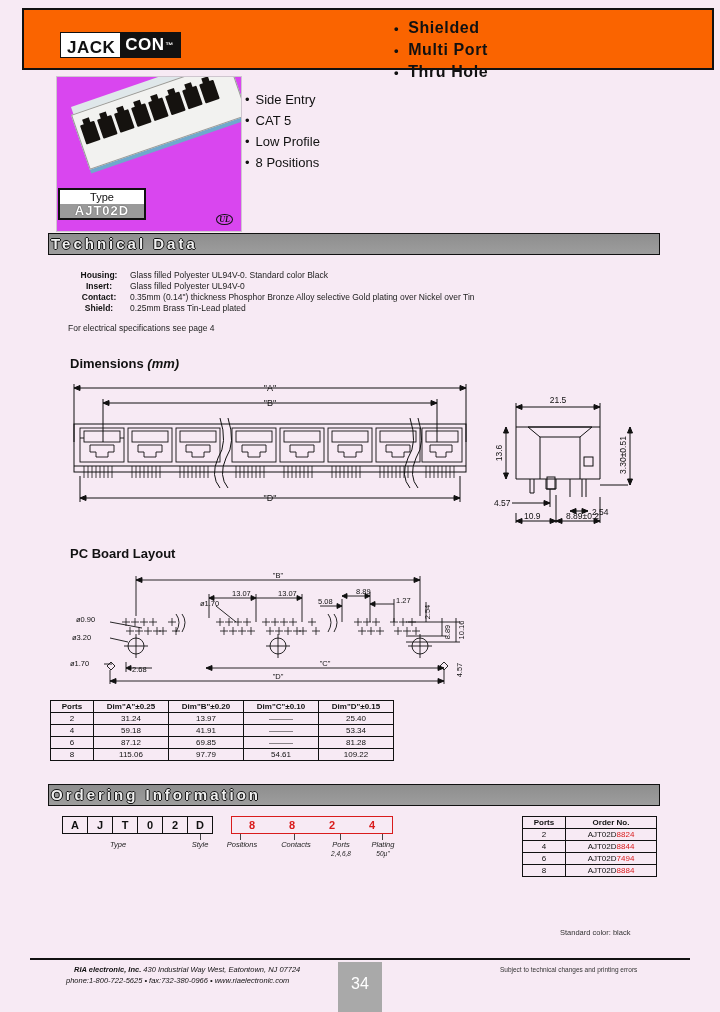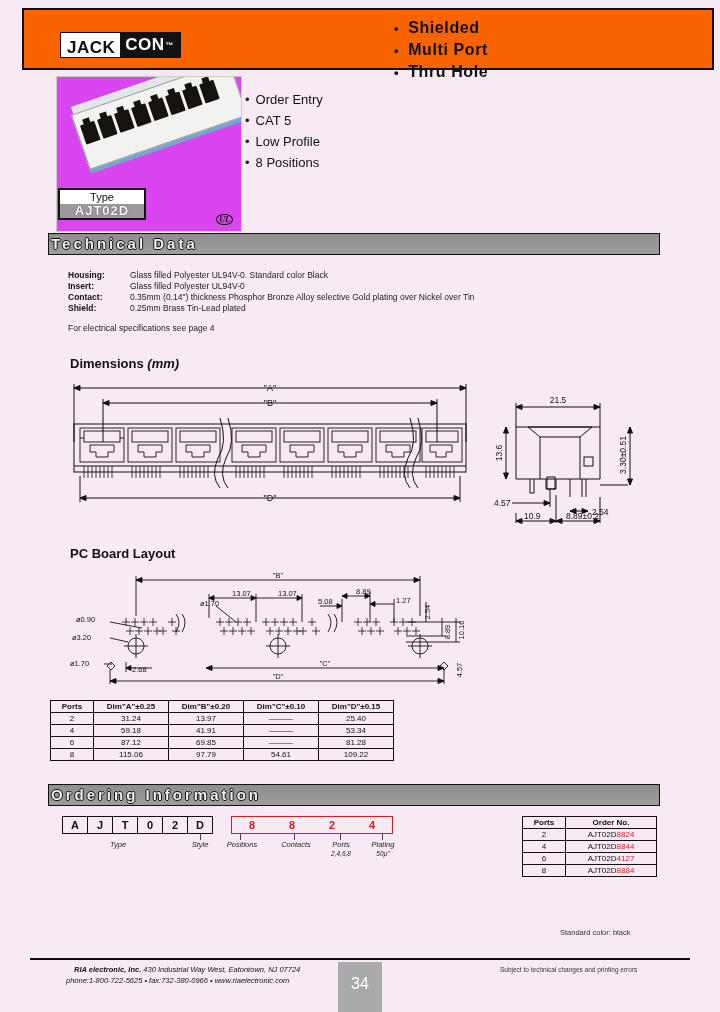--- a/index.html
+++ b/index.html
@@ -86,21 +86,21 @@
     font-size:15px;font-weight:bold;color:#efefef;letter-spacing:3px;
     line-height:20px;padding-left:2px;
     text-shadow:-1px 0 #111,1px 0 #111,0 -1px #111,0 1px #111;
   }
   #band-tech{left:48px;top:233px;width:612px;}
   #band-order{left:48px;top:784px;width:612px;}
 
   
   .tech-rows{position:absolute;left:68px;top:270px;width:580px;font-size:8.5px;}
   .tech-row{display:flex;line-height:11px;}
-  .tech-key{width:62px;font-weight:bold;color:#111;}
+  .tech-key{width:62px;font-weight:bold;color:#111;text-align:center;}
   .tech-val{flex:1;color:#222;}
   .tech-note{position:absolute;left:68px;top:323px;font-size:8.5px;color:#222;}
 
   
   .subhead{position:absolute;font-size:13px;font-weight:bold;color:#111;text-align:right;}
   #sub-dim{left:70px;top:356px;}
   #sub-dim i{font-style:italic;}
   #sub-pcb{left:70px;top:546px;}
 
   
@@ -204,21 +204,21 @@
     </div>
     <div class="ul-mark"><span class="ring">UL</span></div>
   </div>
 
   <div class="type-box">
     <div class="type-label">Type</div>
     <div class="type-value">AJT02D</div>
   </div>
 
   <ul class="bullets-right">
-    <li>Order Entry</li>
+    <li>Side Entry</li>
     <li>CAT 5</li>
     <li>Low Profile</li>
     <li>8 Positions</li>
   </ul>
 
   <div class="band" id="band-tech">
     <div class="band-title">Technical Data</div>
   </div>
 
   <div class="tech-rows">
@@ -846,21 +846,21 @@
       <tr>
         <td class="pcol">2</td>
         <td class="ocol"><span>AJT02D</span><span class="ord-red">8824</span></td>
       </tr>
       <tr>
         <td class="pcol">4</td>
         <td class="ocol"><span>AJT02D</span><span class="ord-red">8844</span></td>
       </tr>
       <tr>
         <td class="pcol">6</td>
-        <td class="ocol"><span>AJT02D</span><span class="ord-red">4127</span></td>
+        <td class="ocol"><span>AJT02D</span><span class="ord-red">7494</span></td>
       </tr>
       <tr>
         <td class="pcol">8</td>
         <td class="ocol"><span>AJT02D</span><span class="ord-red">8884</span></td>
       </tr>
     </tbody>
   </table>
 
   <div class="std-note">Standard color: black</div>
 

